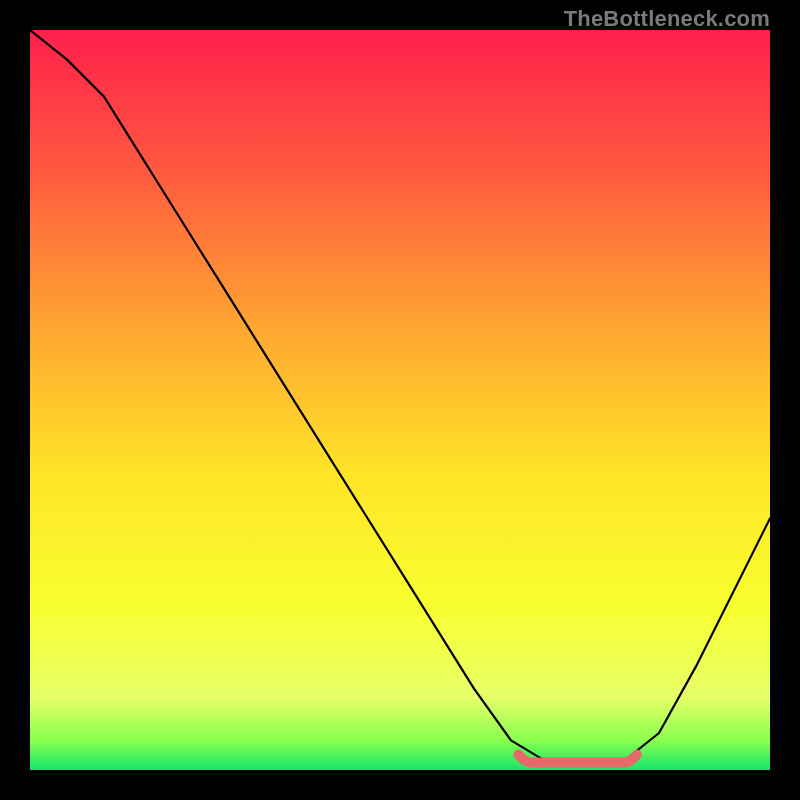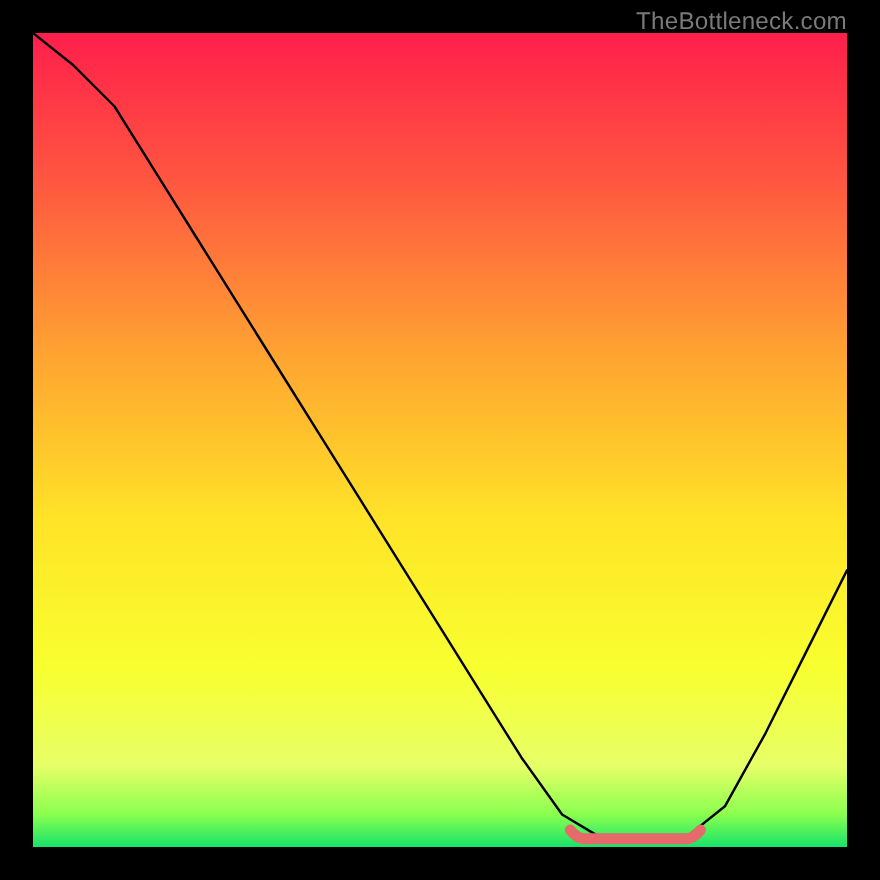--- a/index.html
+++ b/index.html
@@ -32,21 +32,21 @@
     top: 0;
     width: 100%;
     height: 100%;
   }
   .watermark {
     position: absolute;
     top: 6px;
     right: 30px;
     color: #7a7a7a;
     font-size: 22px;
-    font-weight: 400;
+    font-weight: 700;
     letter-spacing: 0.2px;
   }
   svg.curve {
     position: absolute;
     left: 0;
     top: 0;
     width: 100%;
     height: 100%;
   }
 </style>

